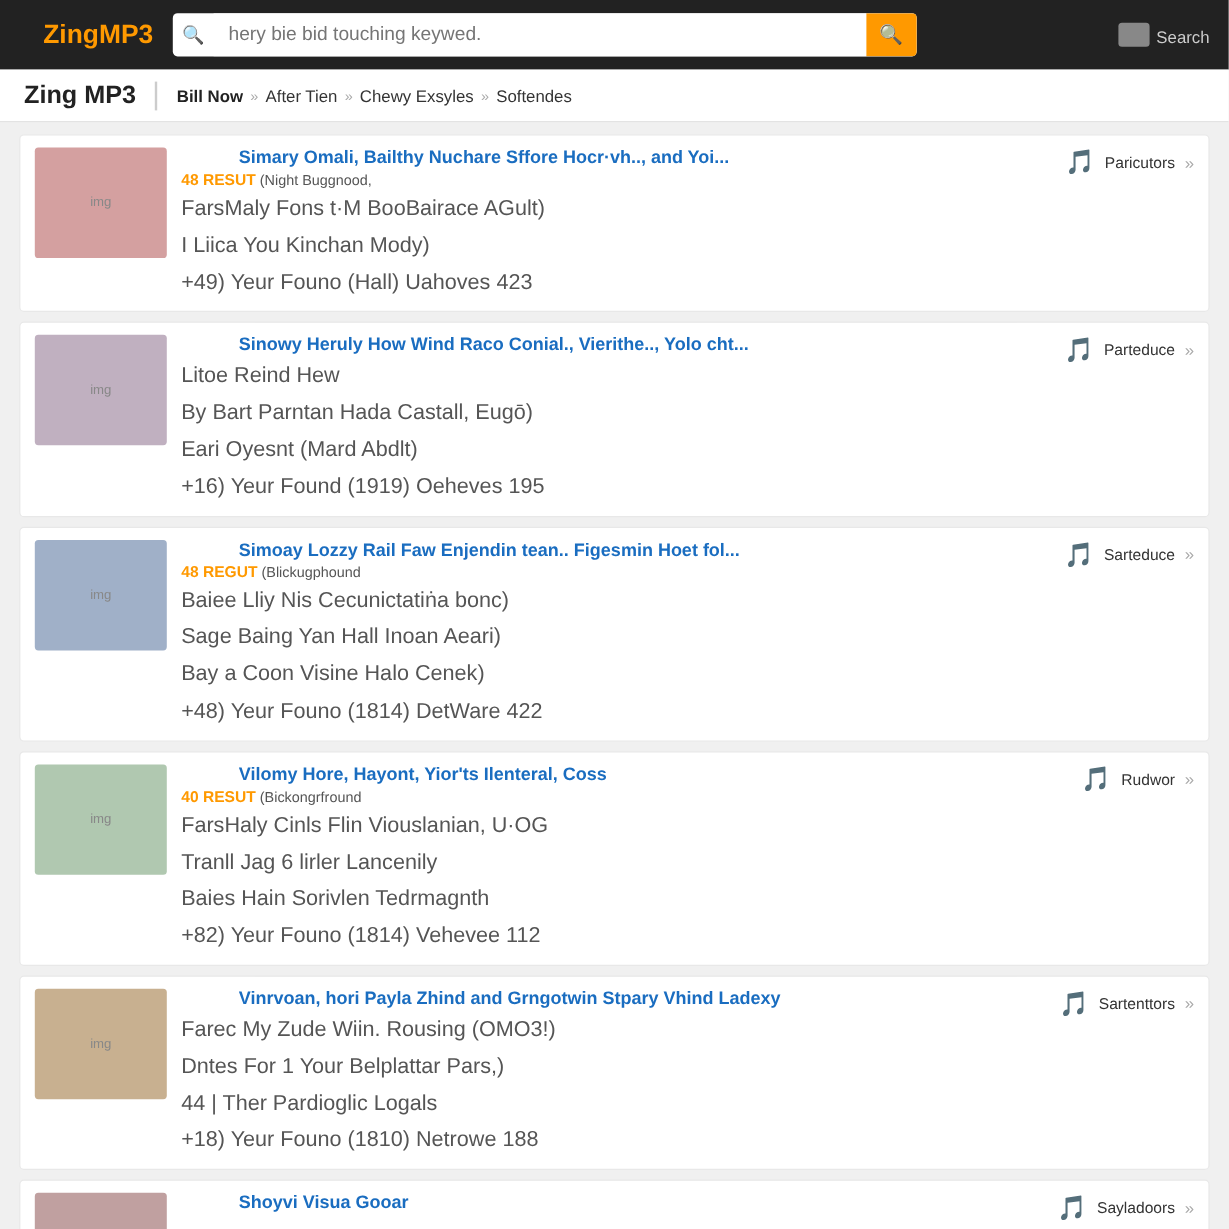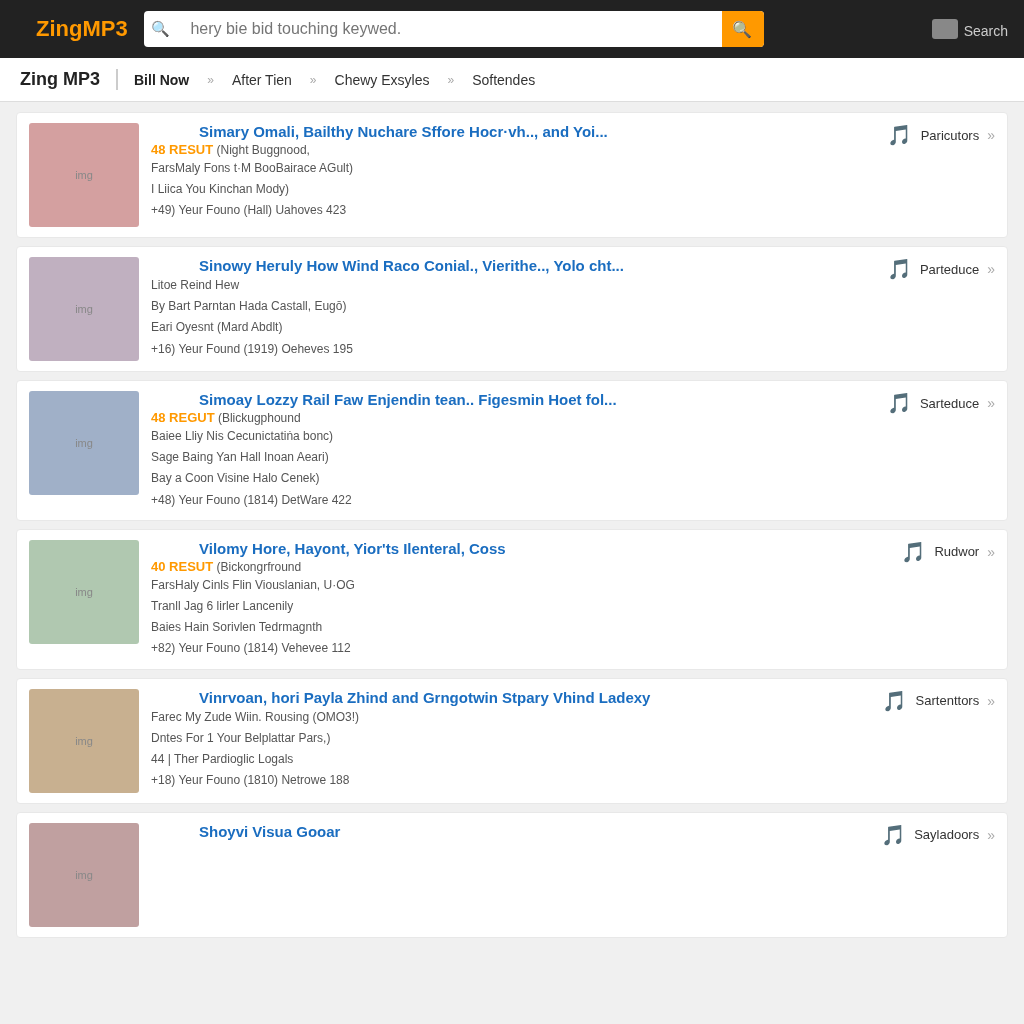--- a/index.html
+++ b/index.html
@@ -75,31 +75,31 @@
     .breadcrumb {
       background: #fff;
       padding: 0 20px;
       height: 44px;
       display: flex;
       align-items: center;
       border-bottom: 1px solid #ddd;
       gap: 0;
     }
     .breadcrumb-brand {
-      font-size: 18px;
+      font-size: 21px;
       font-weight: bold;
       color: #222;
       padding-right: 16px;
       border-right: 2px solid #ccc;
       margin-right: 16px;
     }
     .breadcrumb-items {
       display: flex;
       align-items: center;
-      gap: 18px;
+      gap: 6px;
       font-size: 14px;
       color: #333;
     }
     .breadcrumb-items .active {
       font-weight: bold;
       color: #222;
     }
     .breadcrumb-sep {
       color: #aaa;
       font-size: 12px;
@@ -117,21 +117,21 @@
       border-radius: 4px;
       margin-bottom: 8px;
       display: flex;
       align-items: flex-start;
       padding: 10px 12px;
       gap: 12px;
       border: 1px solid #e8e8e8;
     }
     .result-thumb {
       width: 110px;
-      height: 104px;
+      height: 92px;
       object-fit: cover;
       border-radius: 3px;
       background: #bbb;
       flex-shrink: 0;
       overflow: hidden;
       display: flex;
       align-items: center;
       justify-content: center;
       font-size: 10px;
       color: #888;
@@ -157,21 +157,21 @@
       font-size: 13px;
       display: inline;
     }
     .result-sub {
       color: #555;
       font-size: 12px;
       margin-bottom: 0;
     }
     .result-meta {
       color: #555;
-      font-size: 12px;
+      font-size: 18px;
       line-height: 1.6;
       margin-top: 2px;
     }
     .result-actions {
       display: flex;
       align-items: center;
       gap: 8px;
       flex-shrink: 0;
       margin-left: 8px;
     }

